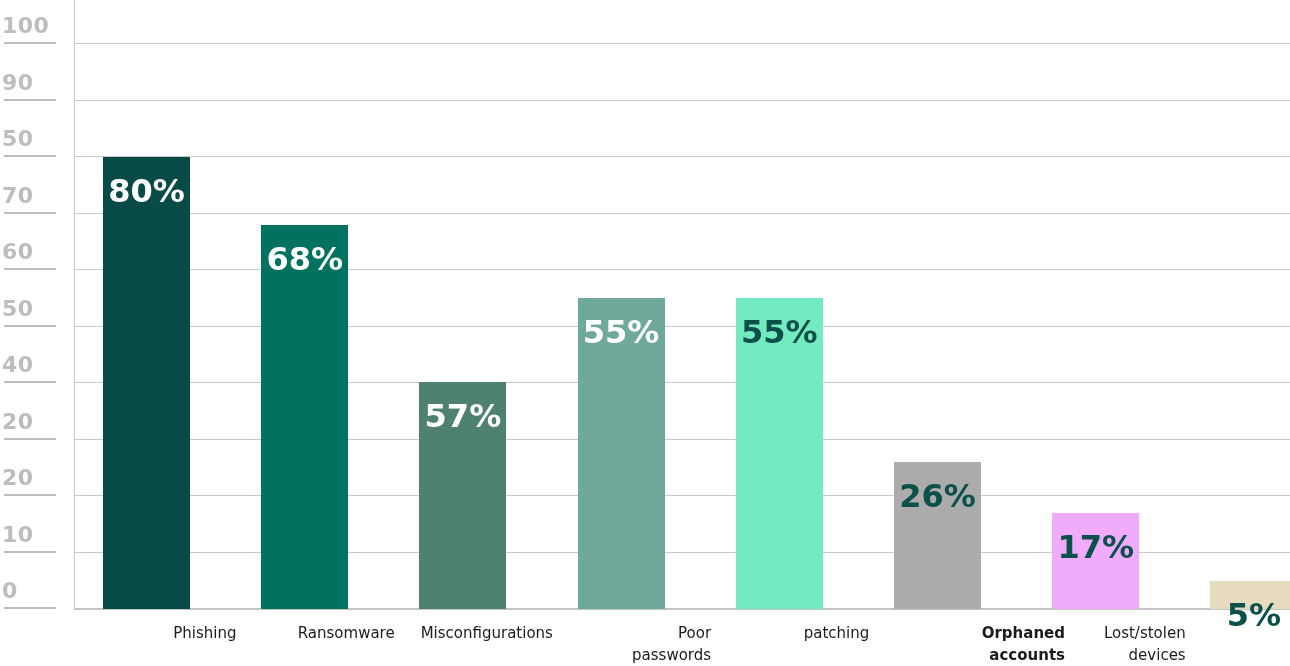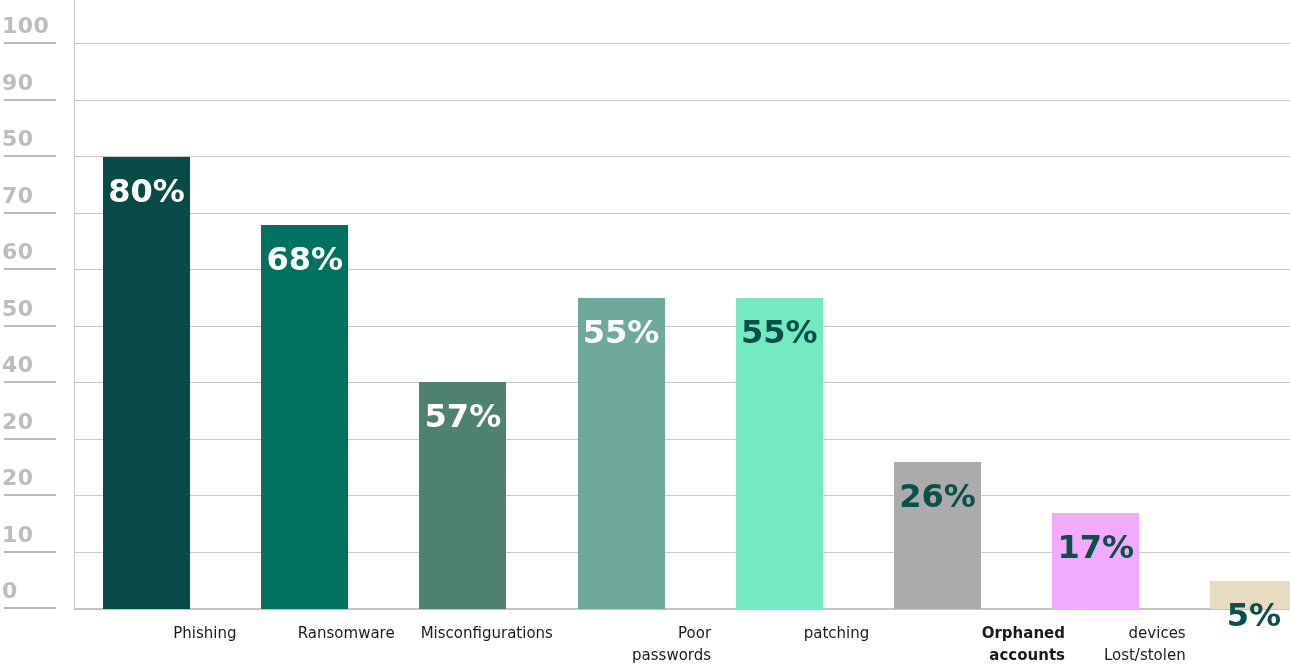--- a/index.html
+++ b/index.html
@@ -217,21 +217,21 @@
         <span>passwords</span>
       </div>
       <div class="cat-label" style="left: 689.3px; width: 180px;">
         <span>patching</span>
       </div>
       <div class="cat-label" style="left: 885px; width: 180px; font-weight: bold;">
         <span>Orphaned</span>
         <span>accounts</span>
       </div>
       <div class="cat-label" style="left: 1005.7px; width: 180px;">
+        <span>Lost/stolen</span>
         <span>devices</span>
-        <span>Lost/stolen</span>
       </div>
       <div class="cat-label" style="left: 1163.9px; width: 180px;">
         <span>Other</span>
       </div>
     </div>
 
 </div>
 
 </body></html>

